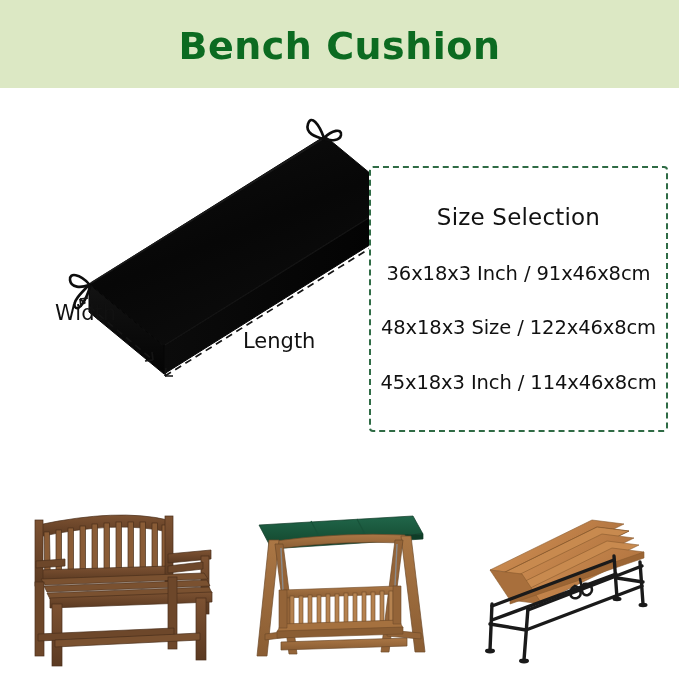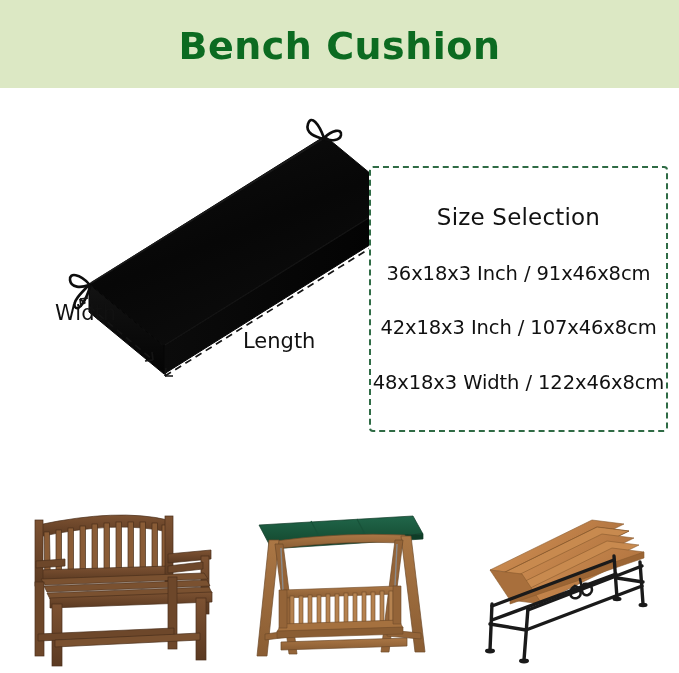--- a/index.html
+++ b/index.html
@@ -156,22 +156,22 @@
       <path d="M 118,288 L 126,288 M 118,288 L 119,280" stroke="#141414" stroke-width="1.7" fill="none"></path>
       <path d="M 362,136 L 354,137 M 362,136 L 361,144" stroke="#141414" stroke-width="1.7" fill="none"></path>
     </g>
     <text x="196" y="260" font-family="DejaVu Sans, Liberation Sans, sans-serif" font-size="21" fill="#111111">Length</text>
   </svg>
 </div>
 
 <div id="size-selection-box">
   <div id="size-selection-title">Size Selection</div>
   <div class="size-option">36x18x3 Inch / 91x46x8cm</div>
-  <div class="size-option">42x18x3 Inch / 107x46x8cm</div>
-  <div class="size-option">48x18x3 Width / 122x46x8cm</div>
+  <div class="size-option">48x18x3 Size / 122x46x8cm</div>
+  <div class="size-option">45x18x3 Inch / 114x46x8cm</div>
 </div>
 
 <div id="product-row">
 
   <div class="product-cell" id="product-bench-with-back">
     <svg width="225" height="195" viewBox="0 0 225 195" xmlns="http://www.w3.org/2000/svg">
       <defs>
         <linearGradient id="woodA" x1="0" y1="0" x2="0" y2="1">
           <stop offset="0%" stop-color="#7d5232"></stop>
           <stop offset="100%" stop-color="#5b3a22"></stop>

